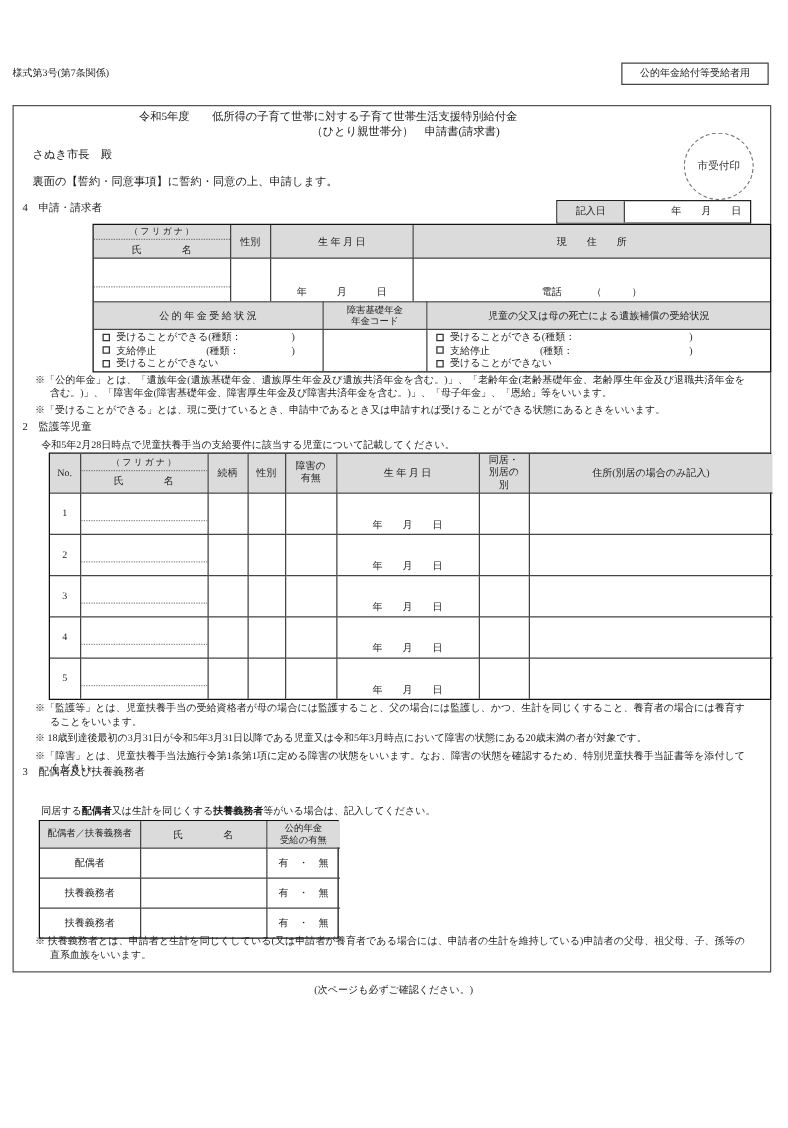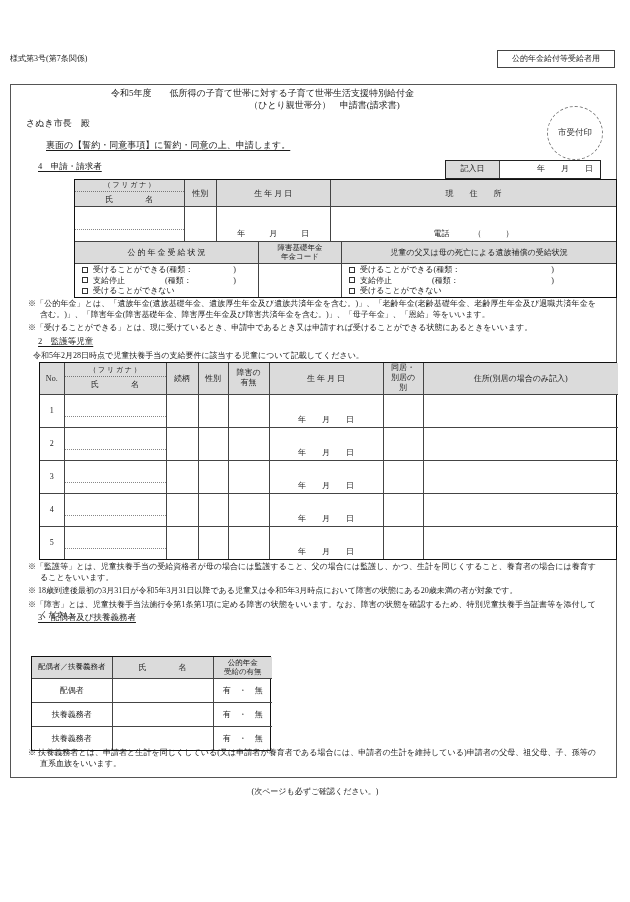--- a/index.html
+++ b/index.html
@@ -4,21 +4,21 @@
 <style>
   * { margin:0; padding:0; box-sizing:border-box; }
   html,body { background:#ffffff; }
   .page {
     position:relative; width:630px; height:902px; background:#fff;
     font-family:"Liberation Serif","DejaVu Serif",serif;
     color:#1c1c1c; font-size:8.5px; overflow:hidden;
   }
   .abs { position:absolute; }
   .center { text-align:center; }
-  .uline { text-decoration:underline; text-underline-offset:2px;margin-left:20px; }
+  .uline { text-underline-offset:2px; }
   .b { font-weight:bold; }
 
   .badge { border:1px solid #444; width:118px; height:18px; line-height:16px;
            text-align:center; font-size:8px; }
   .main-box { border:1px solid #555; width:607px; height:694px; }
 
   .stamp { width:56px; height:54px; border:1px dashed #777; border-radius:50%;
            display:flex; align-items:center; justify-content:center; font-size:8.5px; color:#333; }
 
   .entry-box { display:flex; border:1.5px solid #222; width:156px; height:19px; background:#fff; }
@@ -283,20 +283,23 @@
       </table>
   </div>
 
   <div class="abs" style="left:28px; top:562px; width:568px;">
     <div class="note">※「監護等」とは、児童扶養手当の受給資格者が母の場合には監護すること、父の場合には監護し、かつ、生計を同じくすること、養育者の場合には養育することをいいます。</div>
     <div class="note">※ 18歳到達後最初の3月31日が令和5年3月31日以降である児童又は令和5年3月時点において障害の状態にある20歳未満の者が対象です。</div>
     <div class="note">※「障害」とは、児童扶養手当法施行令第1条第1項に定める障害の状態をいいます。なお、障害の状態を確認するため、特別児童扶養手当証書等を添付してください。</div>
   </div>
 
   <div class="abs heading uline" style="left:18px; top:612px;">3　配偶者及び扶養義務者</div>
+  <div class="abs intro" style="left:33px; top:643px;">
+    <span>同居する</span><span class="b">配偶者</span><span>又は生計を同じくする</span><span class="b">扶養義務者</span><span>等がいる場合は、記入してください。</span>
+  </div>
 
   <div class="abs wrap" style="left:31px; top:656px; width:240px;">
     <table class="itable t3">
       <colgroup>
           <col style="width:80px">
           <col style="width:101px">
           <col style="width:59px">
         </colgroup>
       <tbody>
           <tr style="height:21px;">

